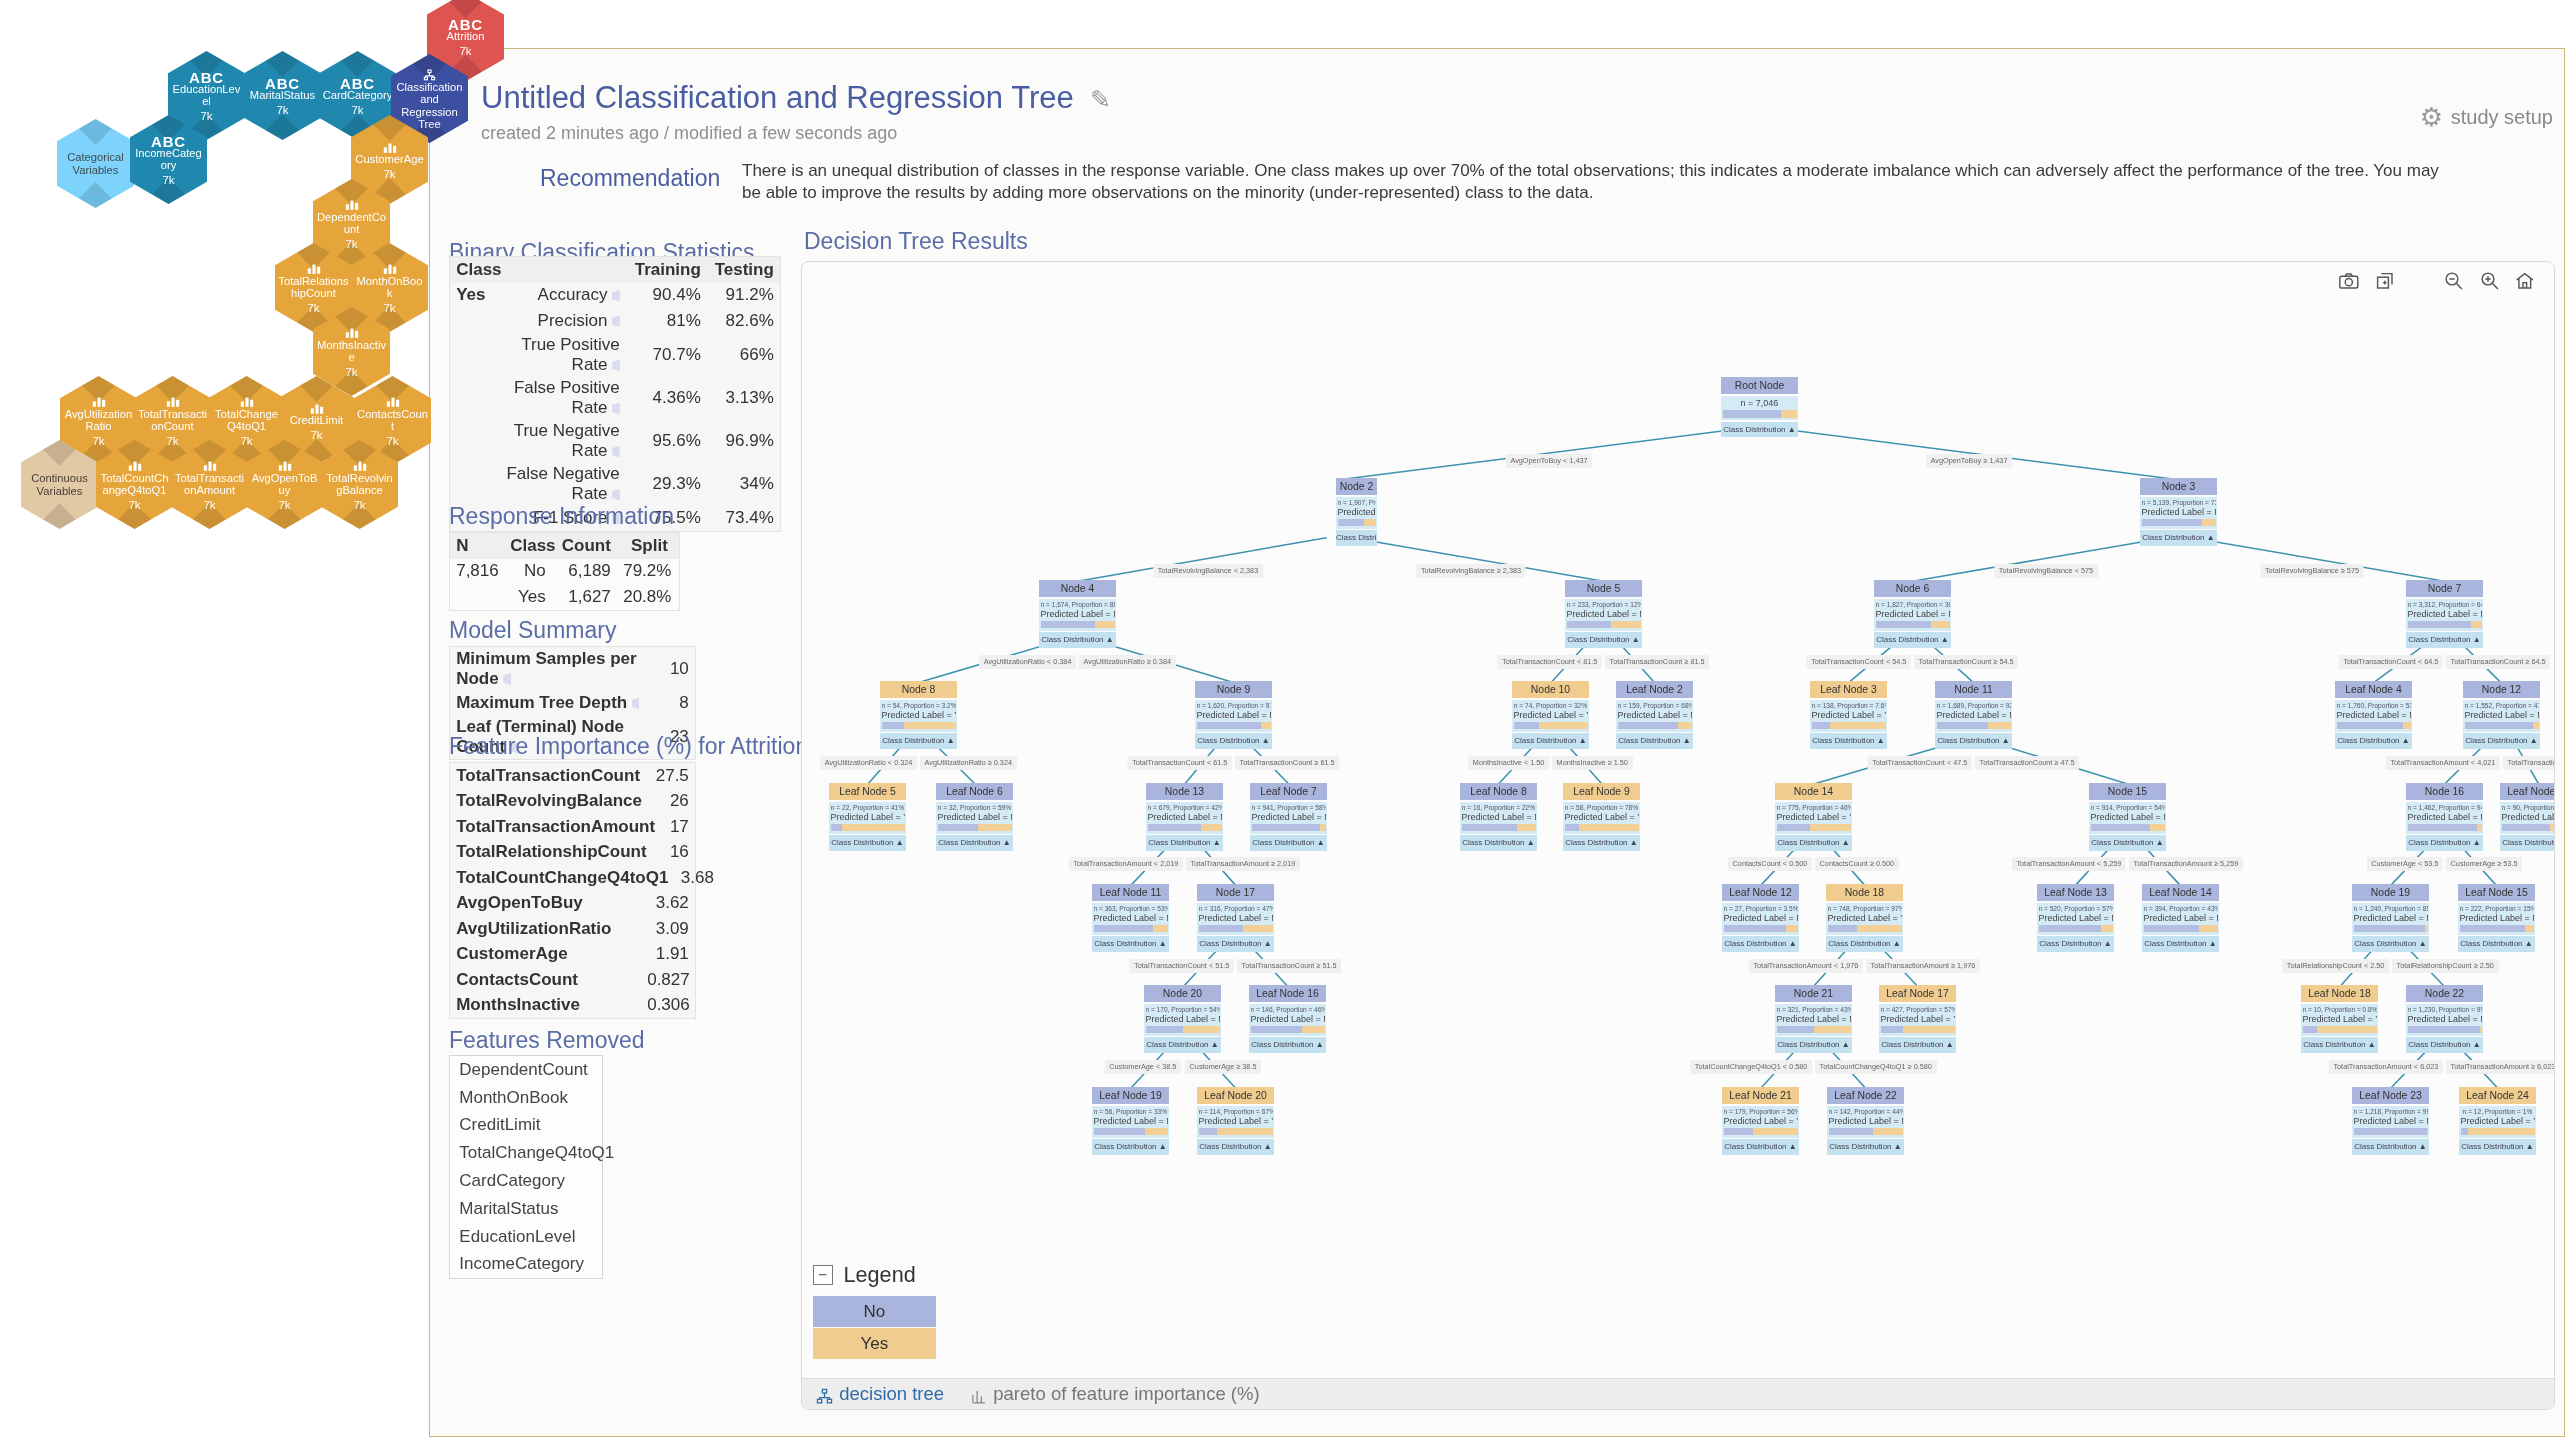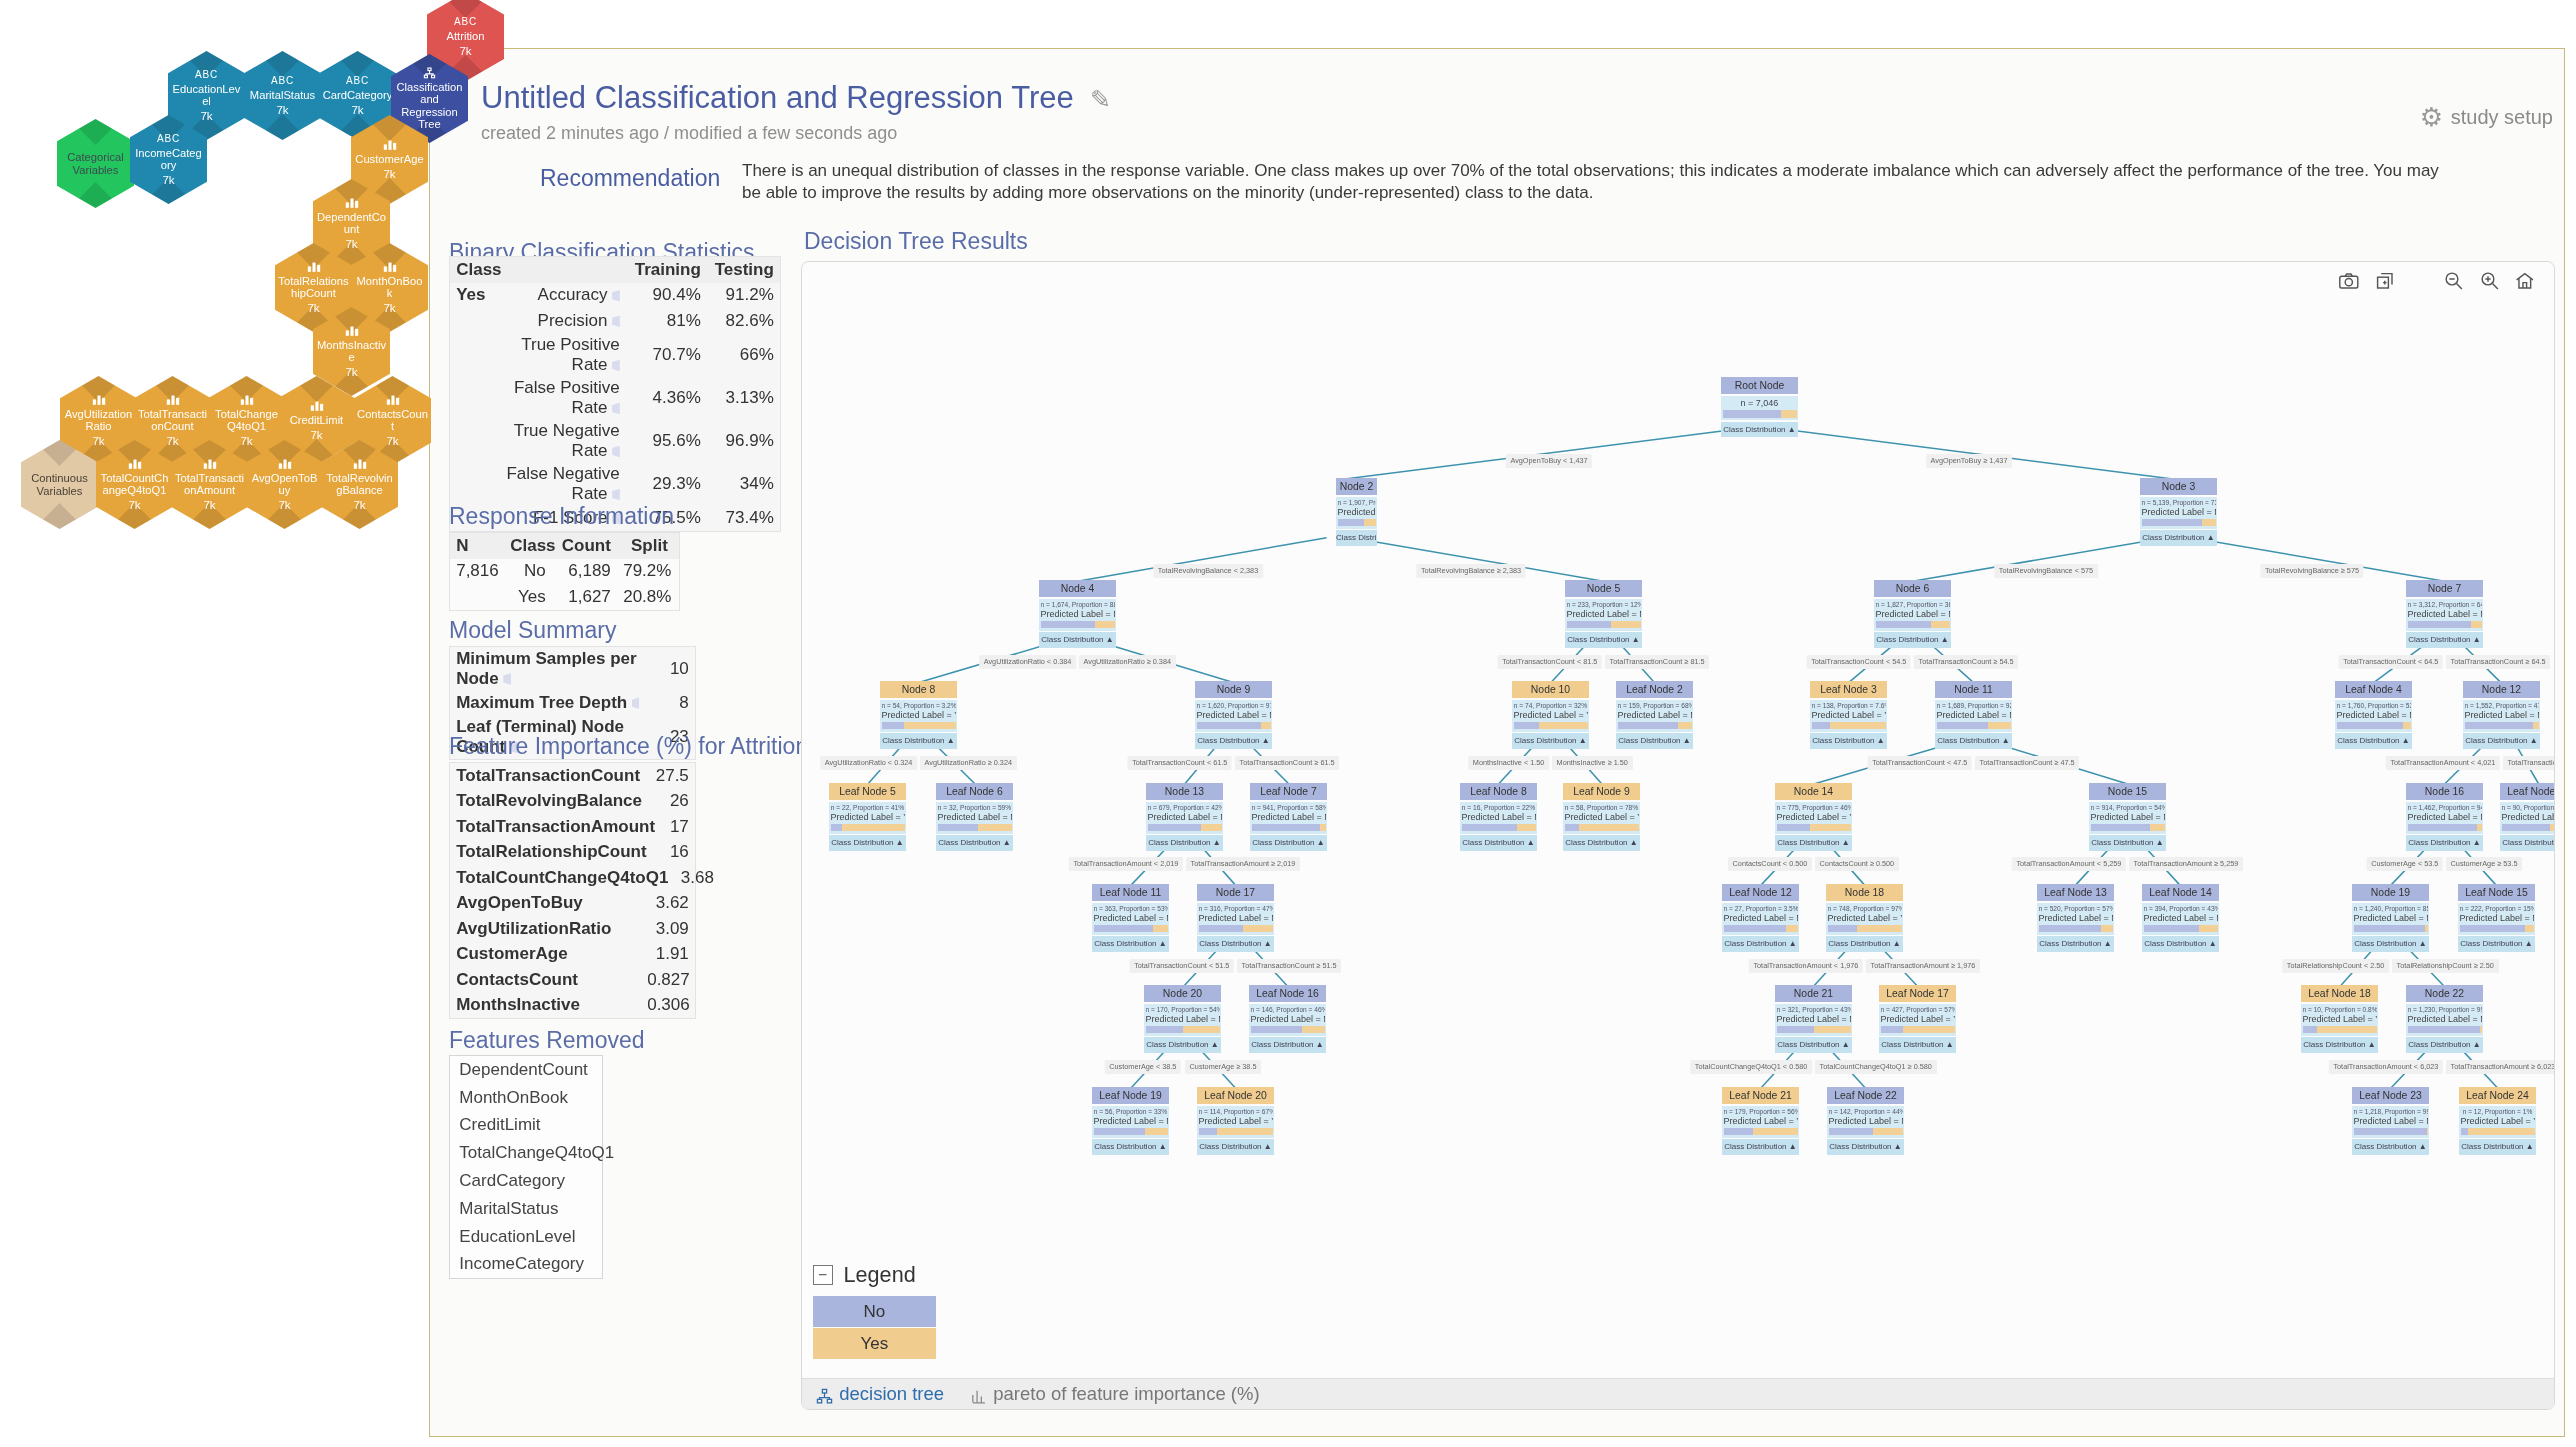--- a/index.html
+++ b/index.html
@@ -70,25 +70,25 @@
   
   .tabbar { position:absolute; left:0; bottom:0; width:100%; height:31px; background:#ededed; border-top:0.8px solid #dcdcdc; display:flex; align-items:center; gap:26px; padding:0 14px; }
   .tab { display:flex; align-items:flex-end; gap:6.2px; font-size:18.5px; cursor:pointer; }
   .tab.active { color:#2f6cab; }
   .tab.inactive { color:#777; }
 
   
   .hex { position:absolute; width:77px; height:89px; clip-path:polygon(50% 0,100% 25%,100% 75%,50% 100%,0 75%,0 25%); display:flex; flex-direction:column; align-items:center; justify-content:center; text-align:center; color:#fff; overflow:hidden; }
   .hex .shade-t, .hex .shade-b { position:absolute; width:43px; height:43px; background:rgba(0,0,0,.12); transform:rotate(45deg); left:17px; }
   .hex .shade-t { top:-26px; } .hex .shade-b { bottom:-26px; }
-  .hex .icon { position:relative; height:14px; font-size:10px; font-weight:normal; letter-spacing:0.8px; }
+  .hex .icon { position:relative; height:14px; font-size:15px; font-weight:bold; letter-spacing:0.8px; }
   .hex .lbl { position:relative; font-size:11.2px; line-height:12.3px; max-width:71px; word-wrap:break-word; }
   .hex .badge { position:relative; font-size:11.6px; margin-top:1.5px; }
   .hex-blue { background:#2088ae; } .hex-red { background:#dd5451; } .hex-dark { background:#3c4fa0; }
-  .hex-orange { background:#e5a53b; } .hex-pale { background:#22c55e; color:#3f4a50; } .hex-tan { background:#e2c9a6; color:#4a4036; }
+  .hex-orange { background:#e5a53b; } .hex-pale { background:#7dd3fc; color:#3f4a50; } .hex-tan { background:#e2c9a6; color:#4a4036; }
 </style>
 </head>
 <body>
 
 <div class="page">
 
   <div class="toolbar">
     <span class="tb-item">
       <svg width="18.5" height="18.5" viewBox="0 0 24 24" fill="none" stroke="#777" stroke-width="1.8">
           <path d="M12 3v10M8 6l4-4 4 4M4 13v7h16v-7"></path>

